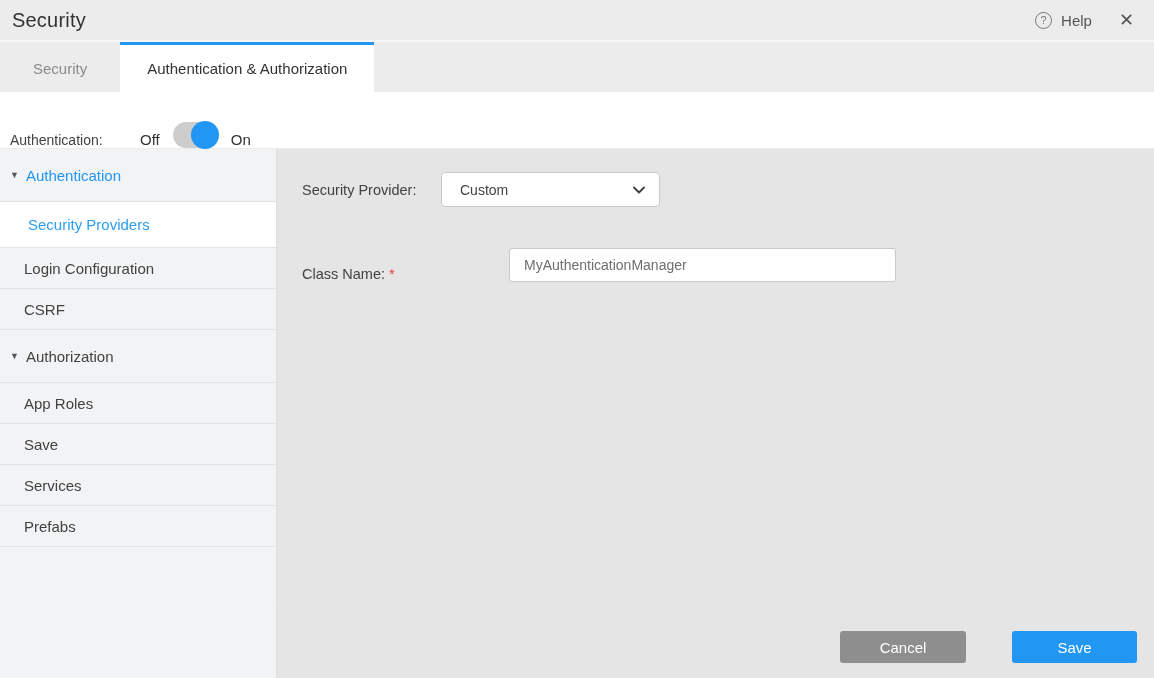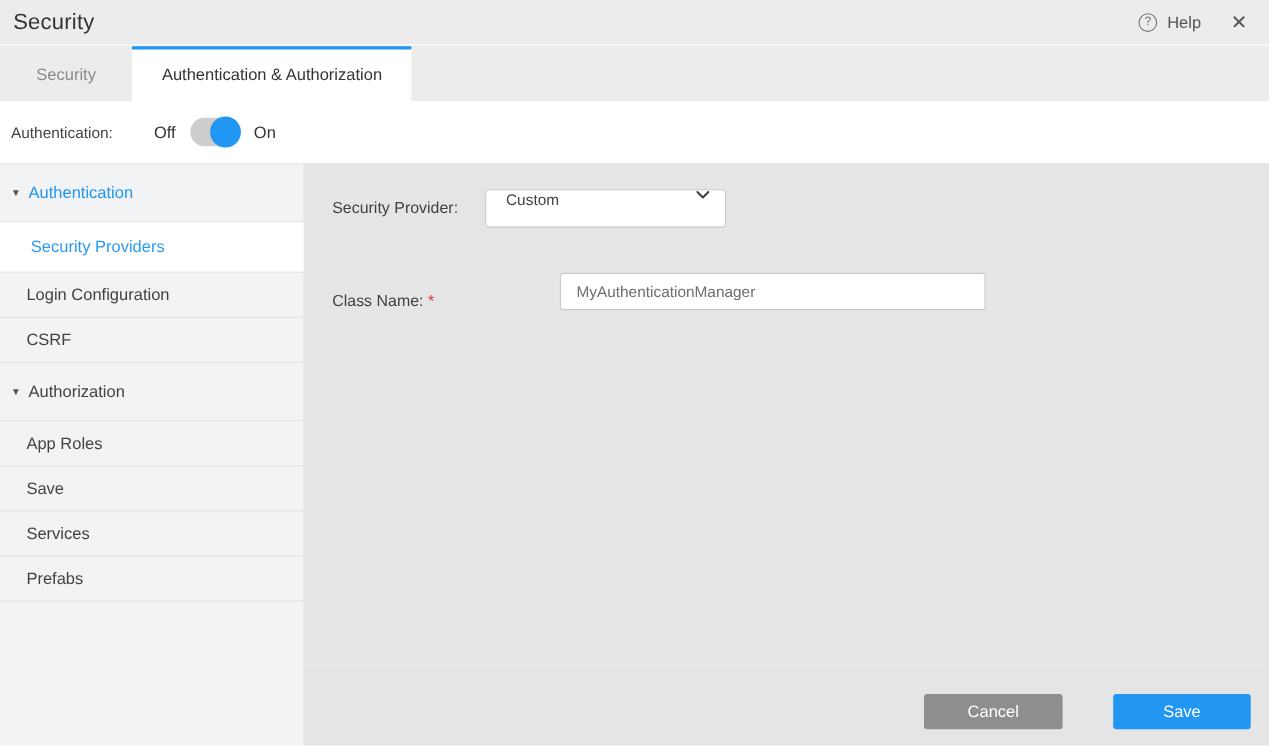--- a/index.html
+++ b/index.html
@@ -29,21 +29,21 @@
   
   .tabbar { height:50px; background:#ececec; display:flex; align-items:stretch; }
   .tab {
     display:flex; align-items:center; padding:0 33px; font-size:15px;
     color:#8a8a8a; cursor:pointer; border-top:3px solid transparent;
   }
   .tab.active {
     background:#fff; color:#333; border-top:3px solid #2196f3; padding:0 27px;
   }
   
-  .toggle-row { height:56px; background:#fff; display:flex; align-items:center; padding-left:10px; }
+  .toggle-row { height:56px; background:#fff; display:flex; align-items:flex-end; padding-left:10px; }
   .toggle-row .toggle-label { font-size:14px; color:#424242; width:130px; }
   .toggle-off, .toggle-on { font-size:15px; color:#333; }
   .switch {
     position:relative; width:45px; height:26px; background:#cdcdcd;
     border-radius:13px; margin:0 13px; cursor:pointer; flex:none;
   }
   .switch .knob {
     position:absolute; top:-1px; right:-1px; width:28px; height:28px;
     border-radius:50%; background:#2196f3;
   }
@@ -62,21 +62,21 @@
   .nav-section .nav-label { color:#424242; }
   .nav-item { height:41px; padding-left:24px; color:#424242; }
   .nav-item.selected { height:46px; padding-left:28px; background:#fff; color:#2b9cf2; }
   
   .main { position:relative; flex:1; background:#e5e5e5; padding:0 17px 0 25px; }
   .provider-row { margin-top:23px; display:flex; align-items:center; height:35px; }
   .field-label { font-size:14.5px; color:#424242; }
   .provider-row .field-label { width:139px; flex:none; }
   .select-box {
     width:219px; height:35px; background:#fff; border:1px solid #c9c9c9;
-    border-radius:4px; display:flex; align-items:flex-start; padding:0 14px 0 18px;
+    border-radius:4px; display:flex; align-items:center; padding:0 14px 0 18px;
     cursor:pointer;
   }
   .select-box .select-value { font-size:14px; color:#424242; flex:1; }
   .chevron { width:12px; height:8px; flex:none; }
   .description { margin-top:39px; font-size:15px; line-height:21px; color:#555; }
   .description b { color:#3c3c3c; font-weight:700; }
   .classname-row { margin-top:41px; display:flex; align-items:flex-end; height:34px; }
   .classname-row .field-label { width:207px; flex:none; }
   .req { color:#e53935; margin-left:4px; }
   .text-input {

